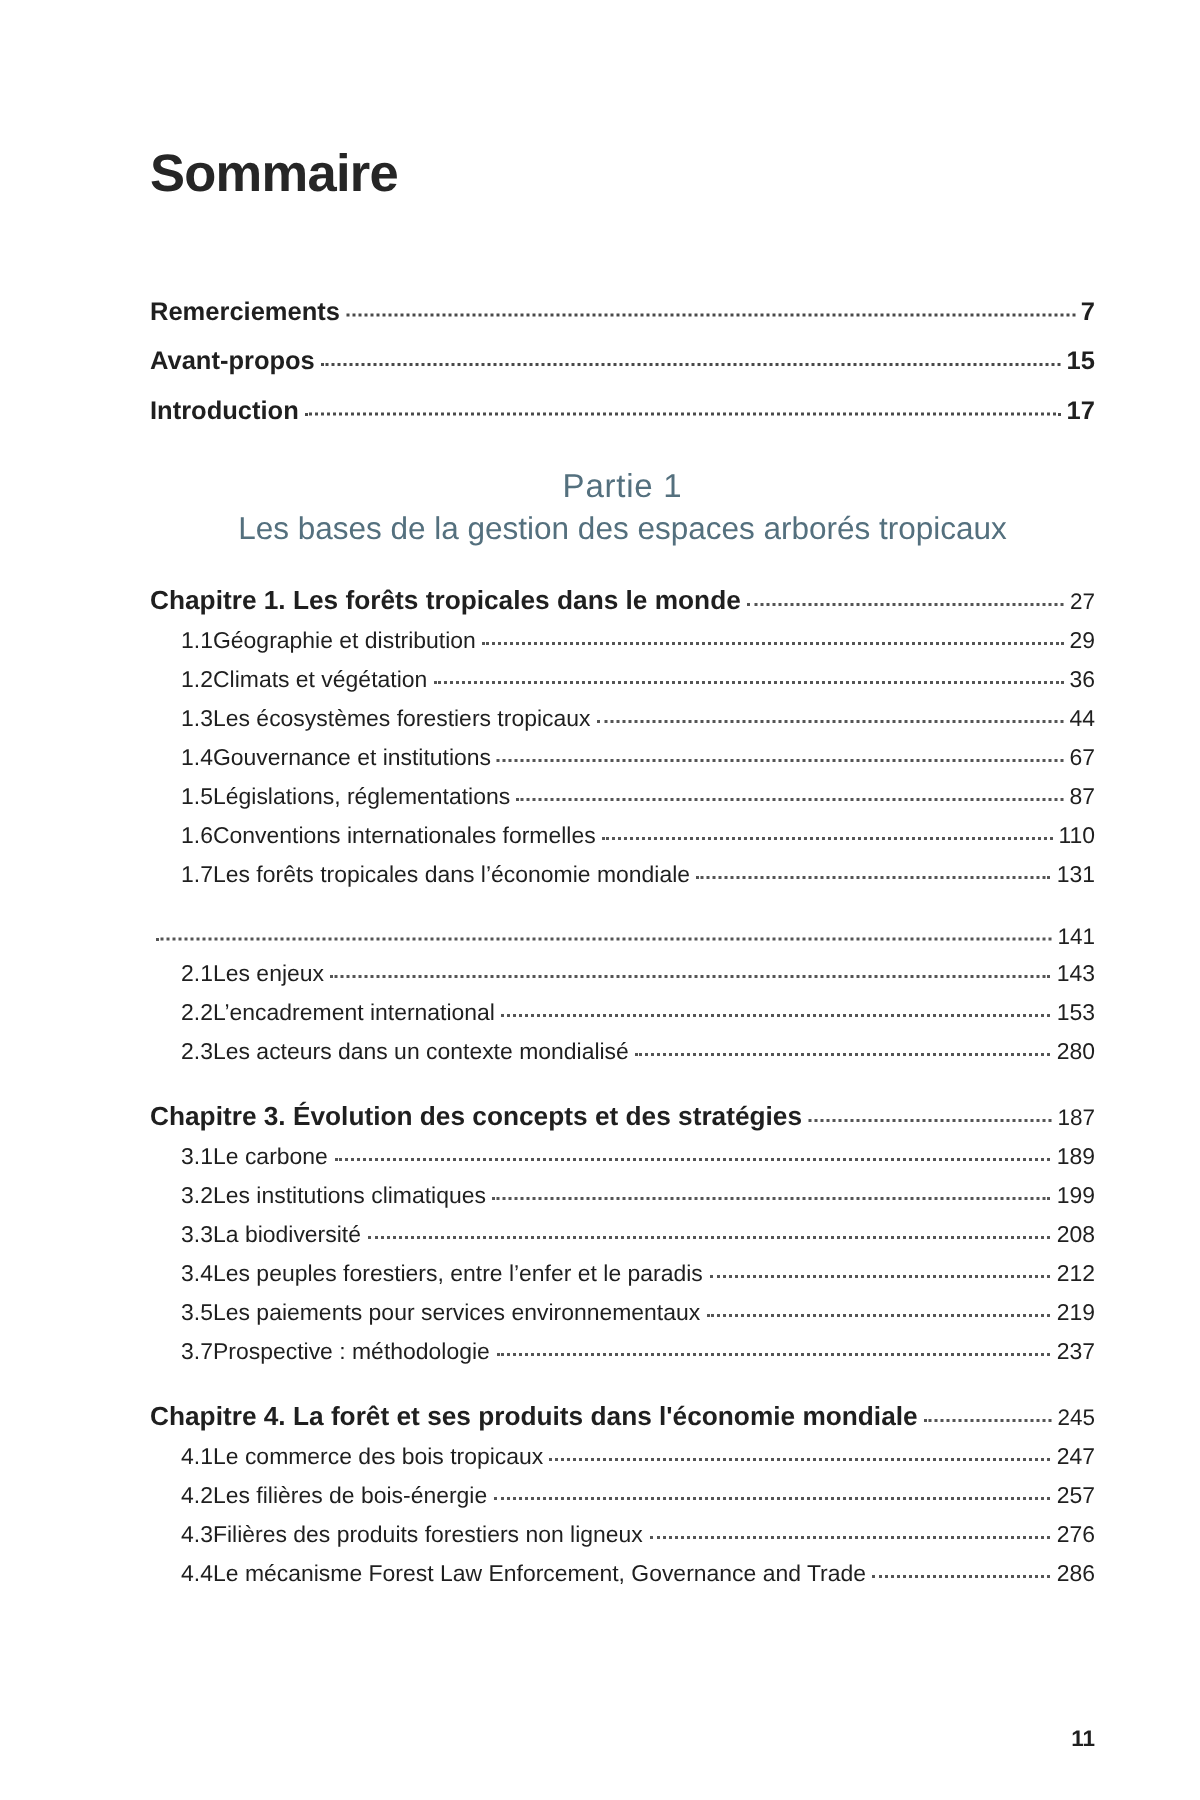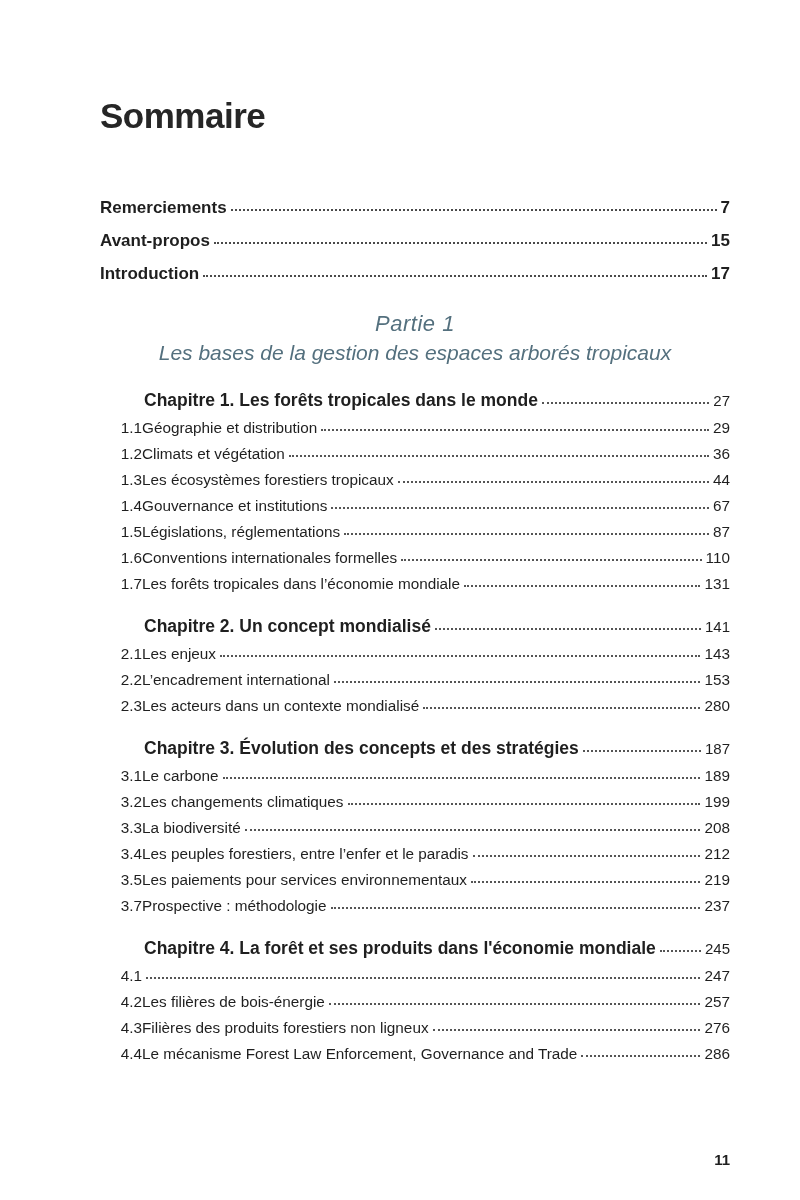--- a/index.html
+++ b/index.html
@@ -19,25 +19,25 @@
   .row { display: flex; align-items: baseline; }
   .leader {
     flex: 1 1 auto; min-width: 18px;
     border-bottom: 2px dotted #4a4a4a;
     margin: 0 4px; transform: translateY(-2px);
   }
   .pg { white-space: nowrap; }
 
   .fm { font-size: 17px; font-weight: 700; margin-bottom: 13px; }
 
-  .part-header { text-align: center; color: #54707e; margin: 14px 0 10px 0; font-style: italic; }
+  .part-header { text-align: center; color: #54707e; margin: 14px 0 10px 0; }
   .part-kicker { font-size: 22px; letter-spacing: 0.5px; }
   .part-title { font-size: 21px; margin-top: 4px; }
 
-  .ch { font-size: 17.5px; margin-top: 15px; margin-bottom: 8px; margin-left: 44px; }
+  .ch { font-size: 17.5px; margin-top: 15px; margin-bottom: 8px; }
   .ch .lbl { font-weight: 700; }
   .ch .pg { font-weight: 400; font-size: 15px; }
   .ch .leader { border-bottom-color: #555; }
 
   .sec { font-size: 15.3px; margin-bottom: 8px; }
   .sec .num { flex: 0 0 42px; text-align: right; }
   .sec .leader { border-bottom-color: #555; }
 
   .footer { margin-top: auto; display: flex; justify-content: flex-end; align-items: flex-end; }
   .folio { font-size: 15px; font-weight: 700; color: #1f1f1f; }
@@ -114,21 +114,20 @@
     <span class="pg">110</span>
   </div>
   <div class="row sec">
     <span class="num">1.7</span>
     <span class="lbl">Les forêts tropicales dans l’économie mondiale</span>
     <span class="leader"></span>
     <span class="pg">131</span>
   </div>
 
   <div class="row ch">
-    <span class="lbl">Chapitre 2. Un concept mondialisé</span>
     <span class="leader"></span>
     <span class="pg">141</span>
   </div>
   <div class="row sec">
     <span class="num">2.1</span>
     <span class="lbl">Les enjeux</span>
     <span class="leader"></span>
     <span class="pg">143</span>
   </div>
   <div class="row sec">
@@ -150,21 +149,21 @@
     <span class="pg">187</span>
   </div>
   <div class="row sec">
     <span class="num">3.1</span>
     <span class="lbl">Le carbone</span>
     <span class="leader"></span>
     <span class="pg">189</span>
   </div>
   <div class="row sec">
     <span class="num">3.2</span>
-    <span class="lbl">Les changements climatiques</span>
+    <span class="lbl">Les institutions climatiques</span>
     <span class="leader"></span>
     <span class="pg">199</span>
   </div>
   <div class="row sec">
     <span class="num">3.3</span>
     <span class="lbl">La biodiversité</span>
     <span class="leader"></span>
     <span class="pg">208</span>
   </div>
   <div class="row sec">
@@ -186,20 +185,21 @@
     <span class="pg">237</span>
   </div>
 
   <div class="row ch">
     <span class="lbl">Chapitre 4. La forêt et ses produits dans l'économie mondiale</span>
     <span class="leader"></span>
     <span class="pg">245</span>
   </div>
   <div class="row sec">
     <span class="num">4.1</span>
+    <span class="lbl">Le commerce des bois tropicaux</span>
     <span class="leader"></span>
     <span class="pg">247</span>
   </div>
   <div class="row sec">
     <span class="num">4.2</span>
     <span class="lbl">Les filières de bois-énergie</span>
     <span class="leader"></span>
     <span class="pg">257</span>
   </div>
   <div class="row sec">

